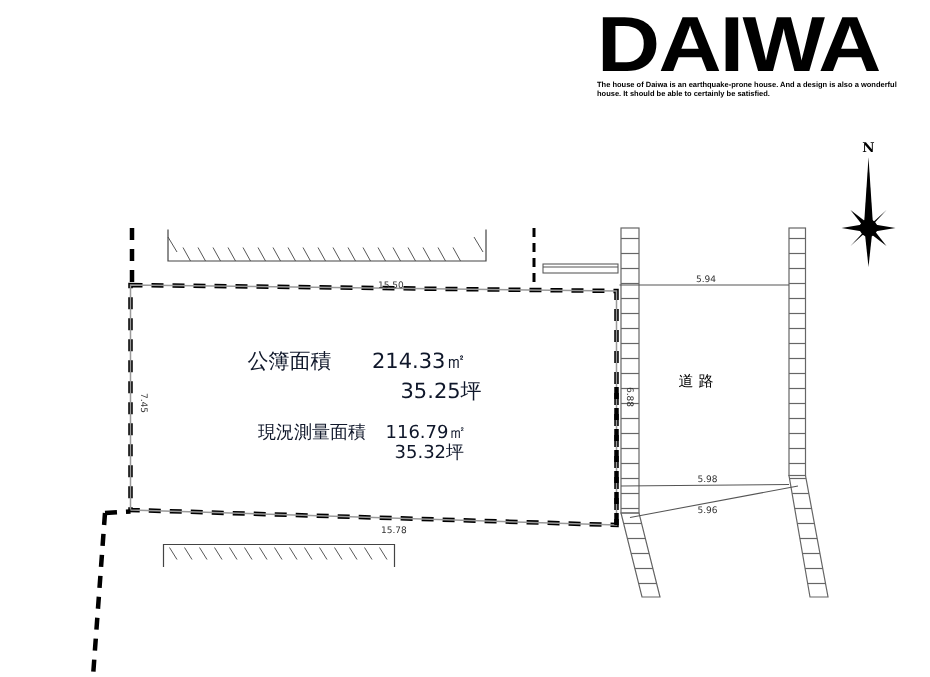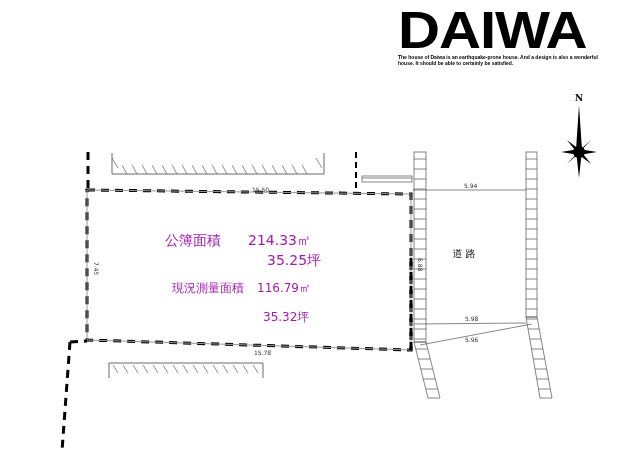--- a/index.html
+++ b/index.html
@@ -2,21 +2,21 @@
 <html><head>
 <meta charset="utf-8">
 <style>
   html,body{margin:0;padding:0;background:#fff;}
   body{width:620px;height:451px;position:relative;overflow:hidden;font-family:"DejaVu Sans",sans-serif;}
   svg{position:absolute;left:0;top:0;}
   .logo{position:absolute;left:398px;top:8px;width:215px;}
   .logo .tag{font-family:"Liberation Sans",sans-serif;font-weight:bold;font-size:13px;color:#000;line-height:13px;}
   .logo .brand{font-family:"Liberation Sans",sans-serif;font-weight:900;font-size:52px;line-height:44px;letter-spacing:-1px;color:#000;transform:scaleX(1.12);transform-origin:left;}
   .logo .sub{font-family:"Liberation Sans",sans-serif;font-weight:bold;font-size:5px;line-height:6px;color:#000;margin-top:2px;}
-  .area{position:absolute;font-family:"DejaVu Sans",sans-serif;color:#a21caf;}
+  .area{position:absolute;font-family:"DejaVu Sans",sans-serif;color:#0f172a;}
   .t1{font-size:14px;}
   .t2{font-size:12px;}
   .dim{font-family:"DejaVu Sans",sans-serif;font-size:6px;fill:#333;}
 </style>
 </head>
 <body>
 
 <div class="logo">
   <div class="brand">DAIWA</div>
   <div class="sub">The house of Daiwa is an earthquake-prone house. And a design is also a wonderful house. It should be able to certainly be satisfied.</div>
@@ -128,13 +128,13 @@
   <text class="dim" x="465" y="342">5.96</text>
 
   <text x="464" y="257" font-size="10" text-anchor="middle">道 路</text>
 </svg>
 
 <div class="area t1" style="left:165px;top:232px;">公簿面積</div>
 <div class="area t1" style="left:248px;top:232px;">214.33㎡</div>
 <div class="area t1" style="left:267px;top:252px;">35.25坪</div>
 <div class="area t2" style="left:172px;top:280px;">現況測量面積</div>
 <div class="area t2" style="left:257px;top:280px;">116.79㎡</div>
-<div class="area t2" style="left:263px;top:309px;">35.32坪</div>
+<div class="area t2" style="left:263px;top:293px;">35.32坪</div>
 
 </body></html>

